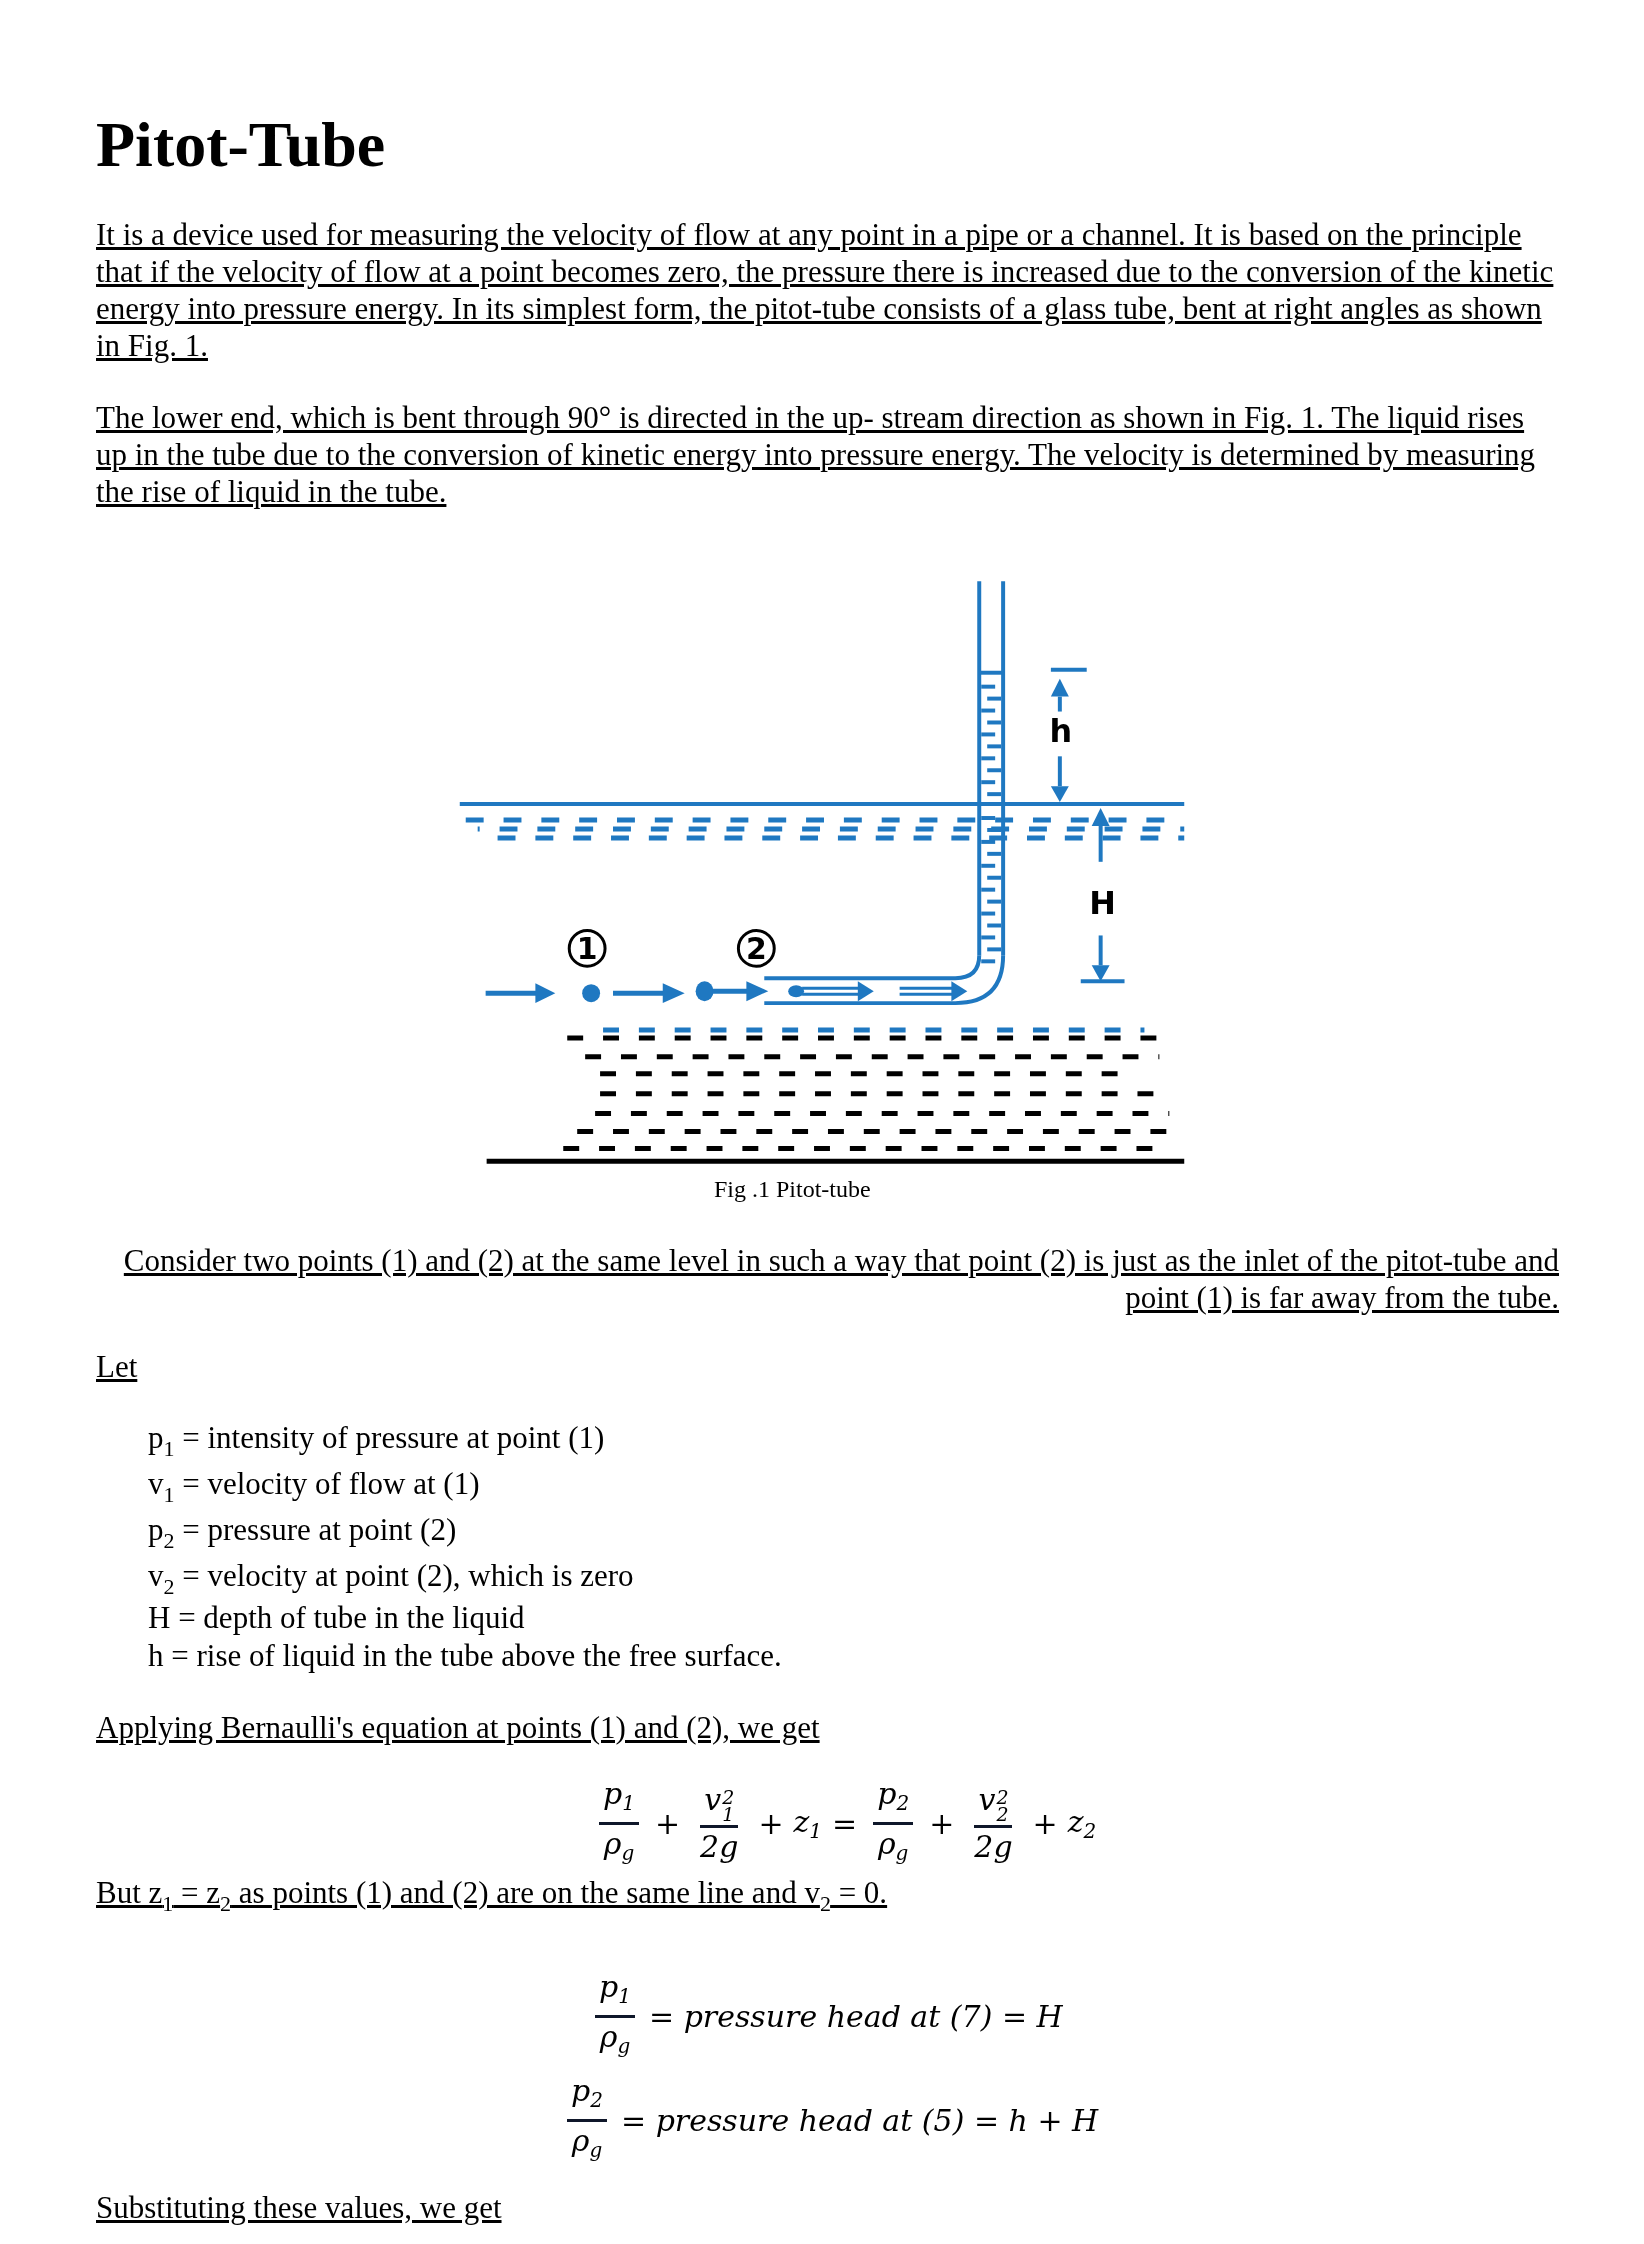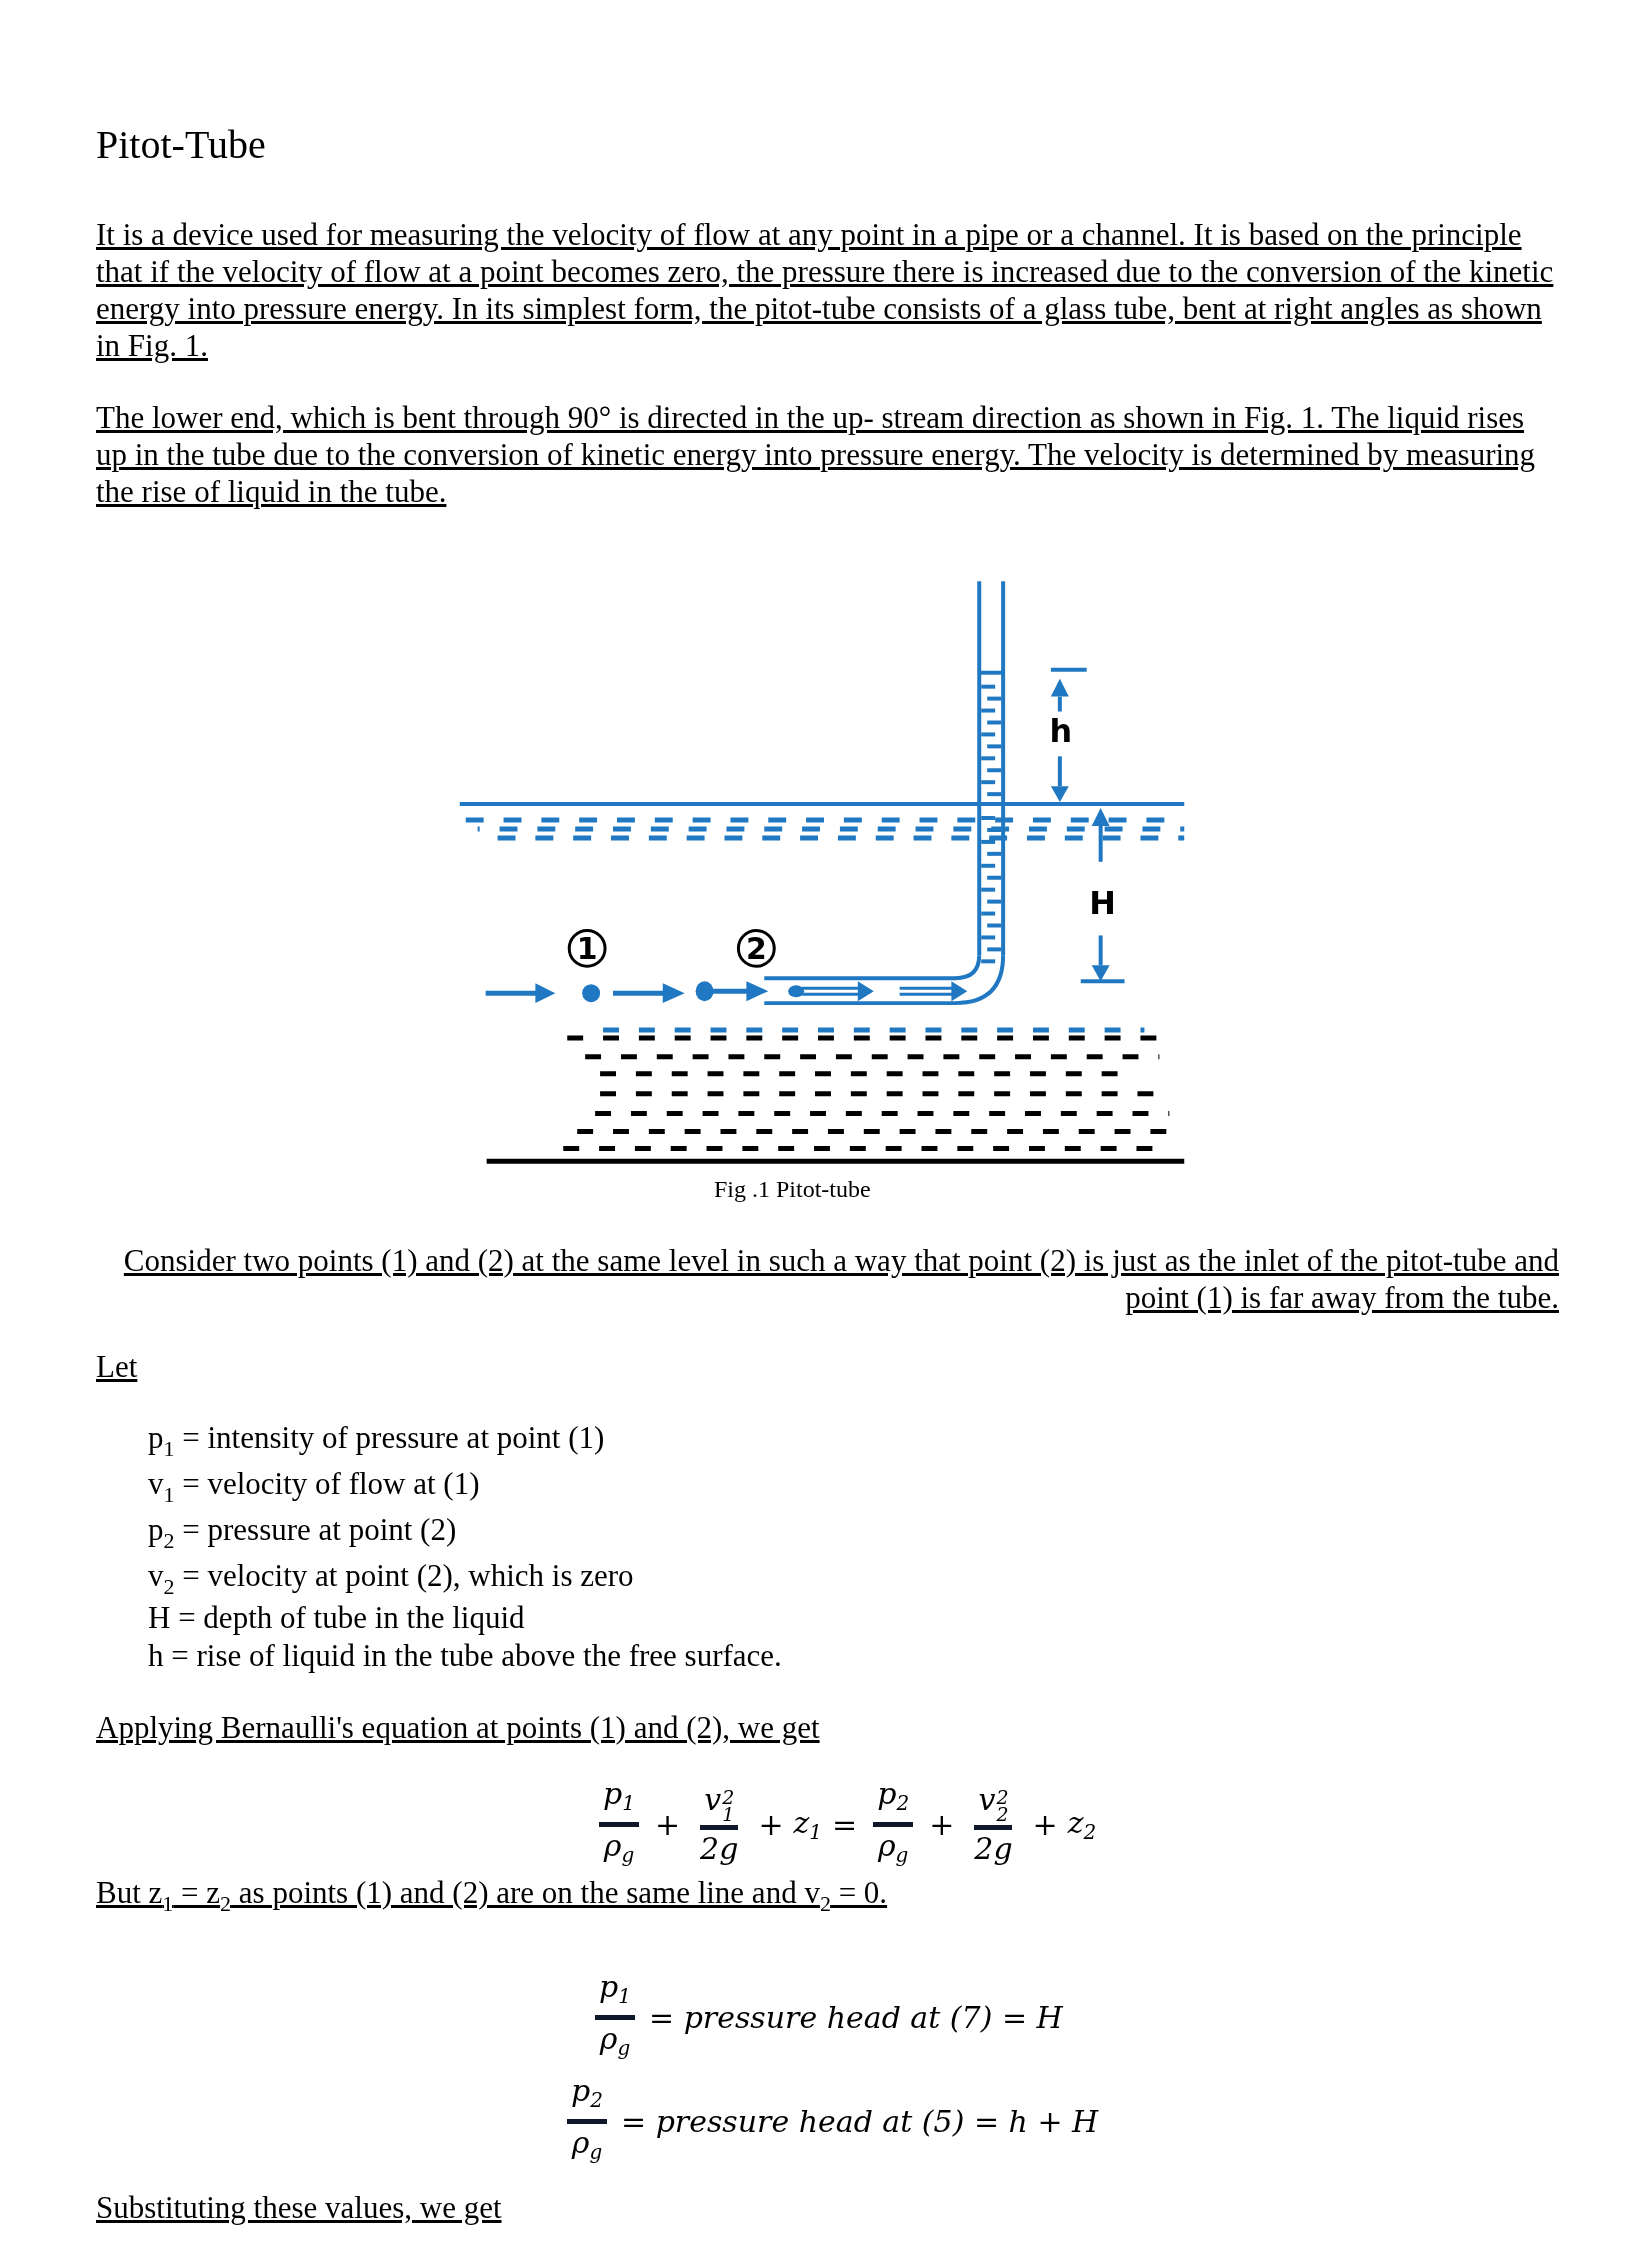--- a/index.html
+++ b/index.html
@@ -1,30 +1,30 @@
 <!DOCTYPE html>
 <html><head>
 <meta charset="utf-8">
 <style>
   html, body { margin: 0; padding: 0; background: #ffffff; }
   body { width: 1645px; height: 2245px; position: relative; overflow: hidden;
          font-family: "Liberation Serif", "DejaVu Serif", serif; color: #000; }
   .abs { position: absolute; }
   h1.title { position: absolute; left: 96px; top: 117px; margin: 0;
-             font-size: 40px; font-weight: normal; line-height: 56px; }
+             font-size: 64px; font-weight: bold; line-height: 56px; }
   .para { position: absolute; left: 96px; width: 1463px; margin: 0;
           font-size: 31px; line-height: 37px; text-decoration: underline; }
   .let-list { position: absolute; left: 148px; top: 1415px; margin: 0; padding: 0; list-style: none;
               font-size: 31px; line-height: 46px; }
   .let-list li { white-space: nowrap; }
   .let-list li.tight { line-height: 38px; }
   sub { font-size: 22px; vertical-align: -8px; line-height: 0; }
   .math { position: absolute; font-family: "DejaVu Serif", "Liberation Serif", serif; font-size: 30px; }
   .frac { display: inline-flex; flex-direction: column; align-items: center; vertical-align: middle; margin: 0 6px; }
-  .frac .num { padding: 0 4px 2px 4px; border-bottom: 5px solid #0f172a; line-height: 34px; }
+  .frac .num { padding: 0 4px 2px 4px; border-bottom: 3px solid #0f172a; line-height: 34px; }
   .frac .den { padding: 2px 4px 0 4px; line-height: 34px; }
   .mi { font-style: italic; }
   .op { margin: 0 10px; }
   .supsub { display: inline-flex; flex-direction: column; font-size: 19px; line-height: 17px; vertical-align: 6px; margin-left: 1px; }
   .sm { font-size: 20px; vertical-align: -6px; }
   .eqrow { display: flex; align-items: center; white-space: nowrap; }
   .caption { position: absolute; left: 714px; top: 1170px; font-size: 24px; line-height: 38px; }
   svg text { font-family: "DejaVu Sans", "Liberation Sans", sans-serif; }
 </style>
 </head>

